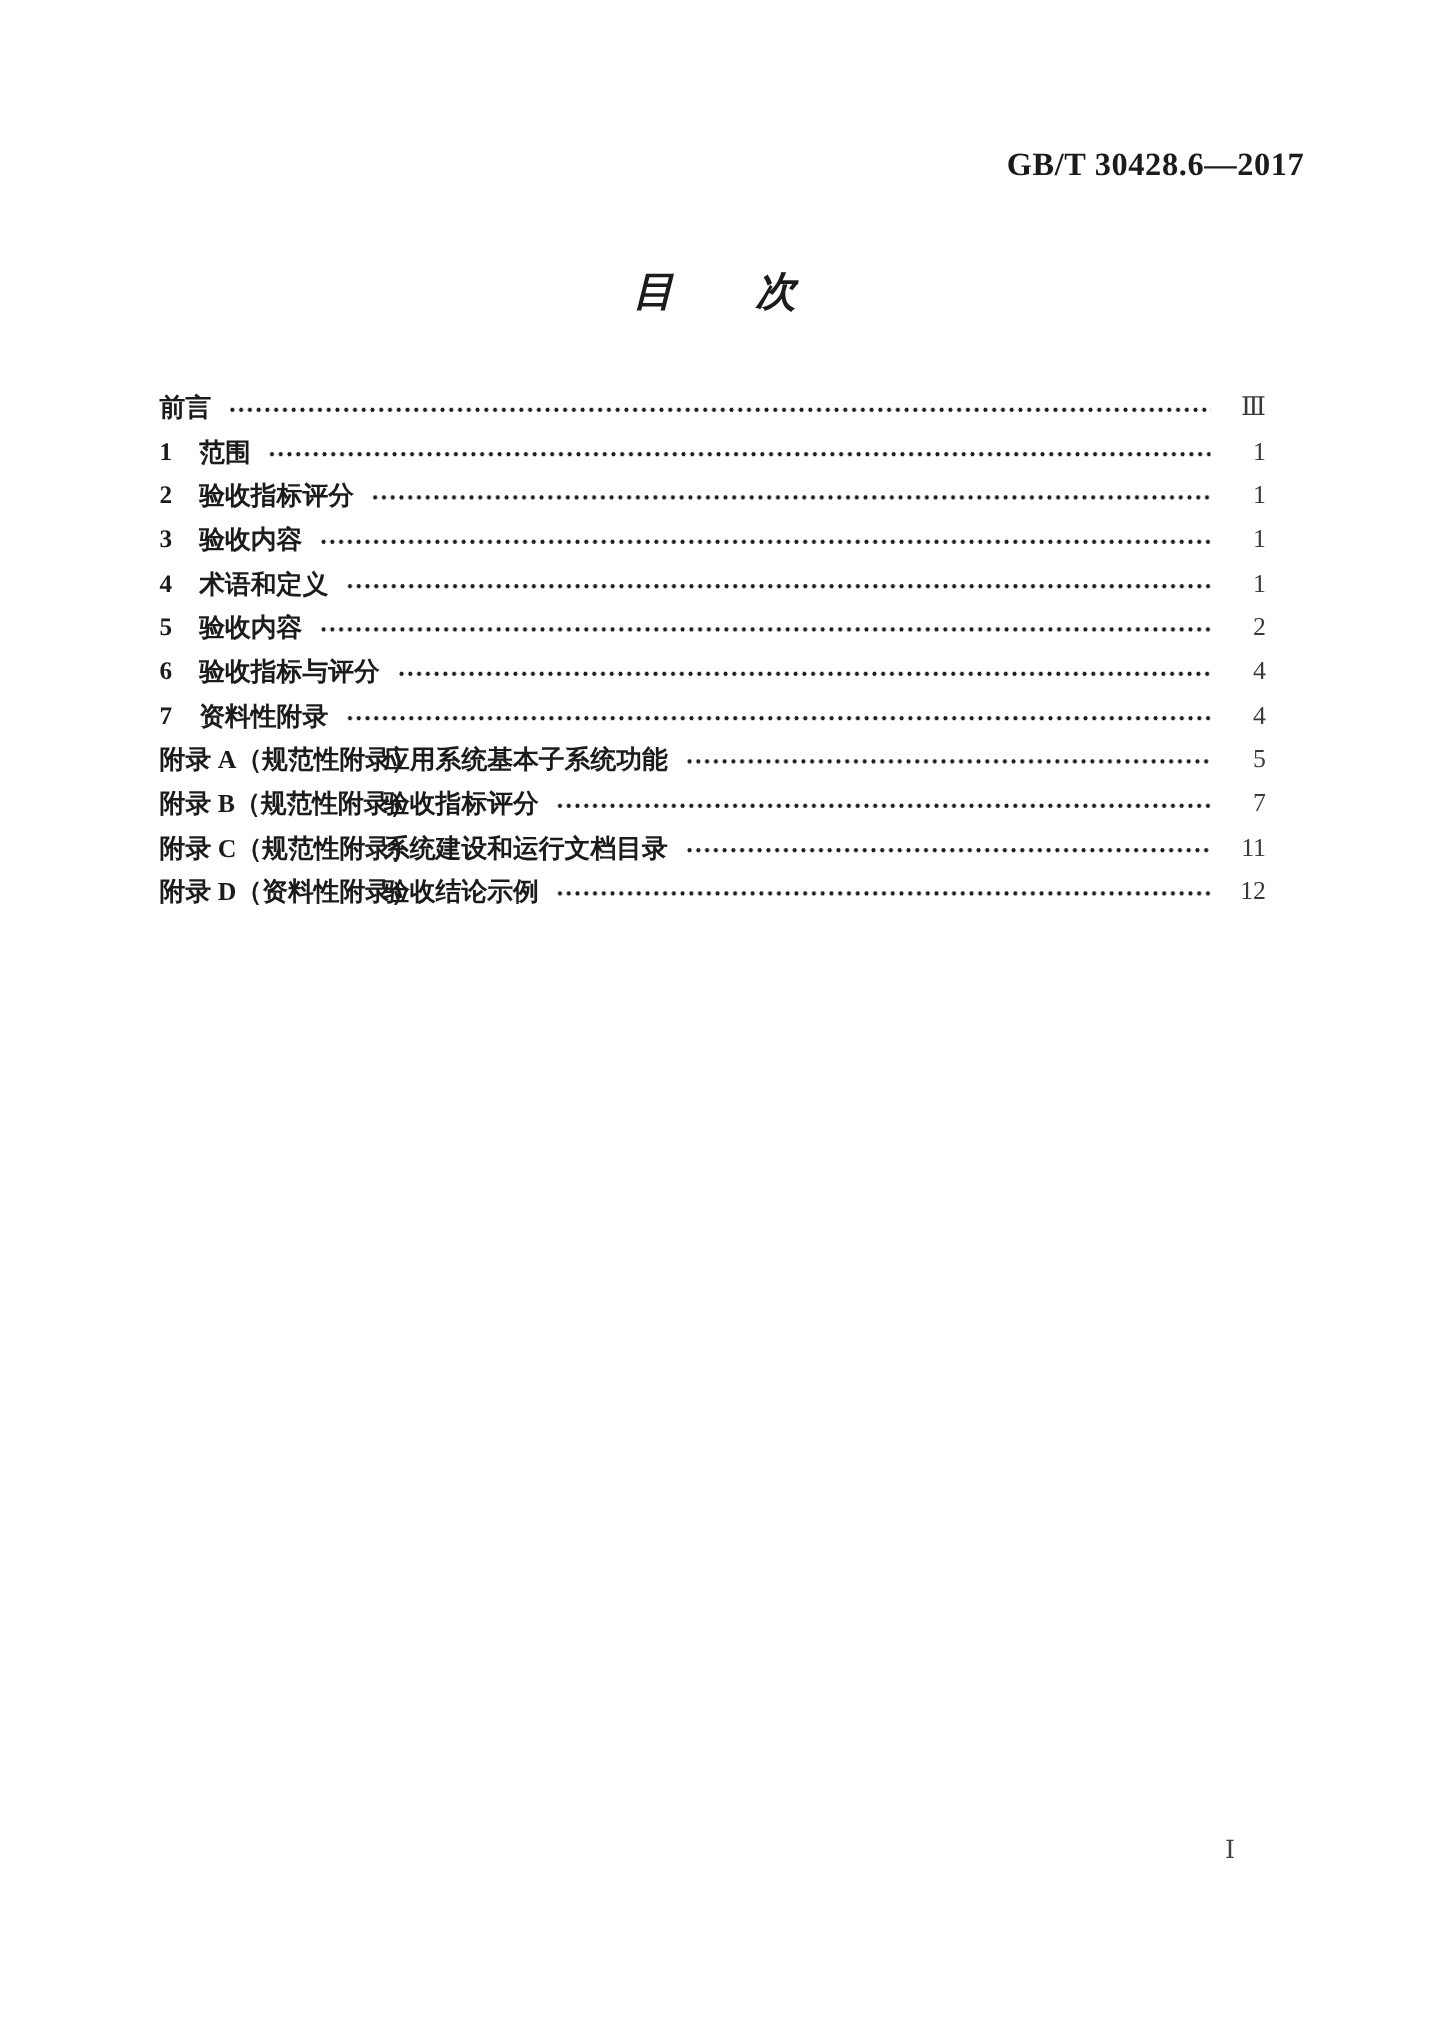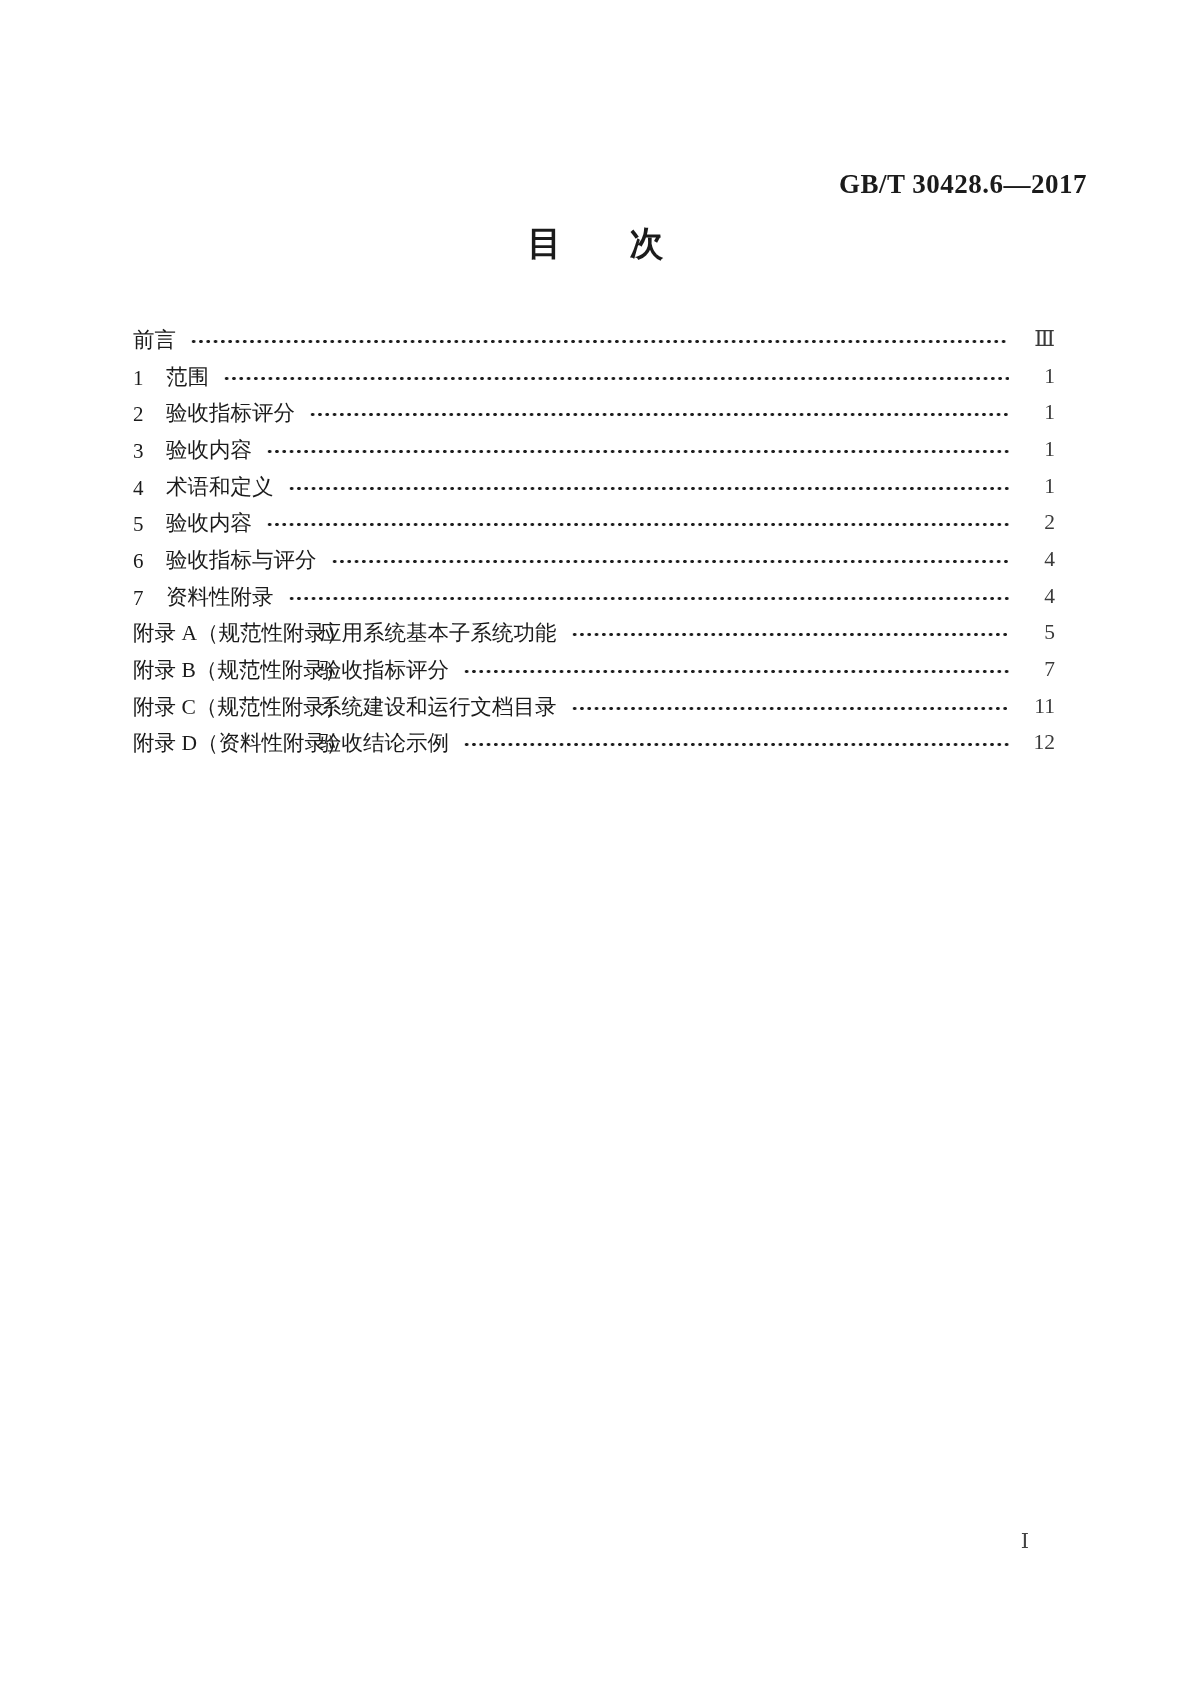--- a/index.html
+++ b/index.html
@@ -20,53 +20,54 @@
   }
   .std-number {
     position: absolute;
     top: 124px;
     right: 104px;
     font-size: 27px;
     font-weight: bold;
     line-height: 27px;
     letter-spacing: 0.5px;
     white-space: nowrap;
-    margin-top: 47px;
   }
   .doc-title {
     position: absolute;
     top: 224px;
     left: 0;
     width: 100%;
     text-align: center;
     font-family: "Liberation Sans", "DejaVu Sans", sans-serif;
     font-weight: bold;
     font-size: 34px;
     line-height: 38px;
   }
   .doc-title .title-text {
     letter-spacing: 2em;
     margin-right: -2em; 
+    font-style: italic;
   }
   .toc {
     position: absolute;
     left: 133px;
     top: 321px;
     width: 922px;
   }
   .toc-row {
     display: flex;
     align-items: center;
     height: 36.7px;
     font-size: 21.5px;
     white-space: nowrap;
   }
   .toc-text {
     display: inline-flex;
-    align-items: flex-end;
+    align-items: center;
+    font-weight: bold;
   }
   .toc-num {
     display: inline-block;
     width: 33px;
     font-size: 21px;
   }
   .toc-prefix {
     display: inline-block;
     width: 187px;
   }

